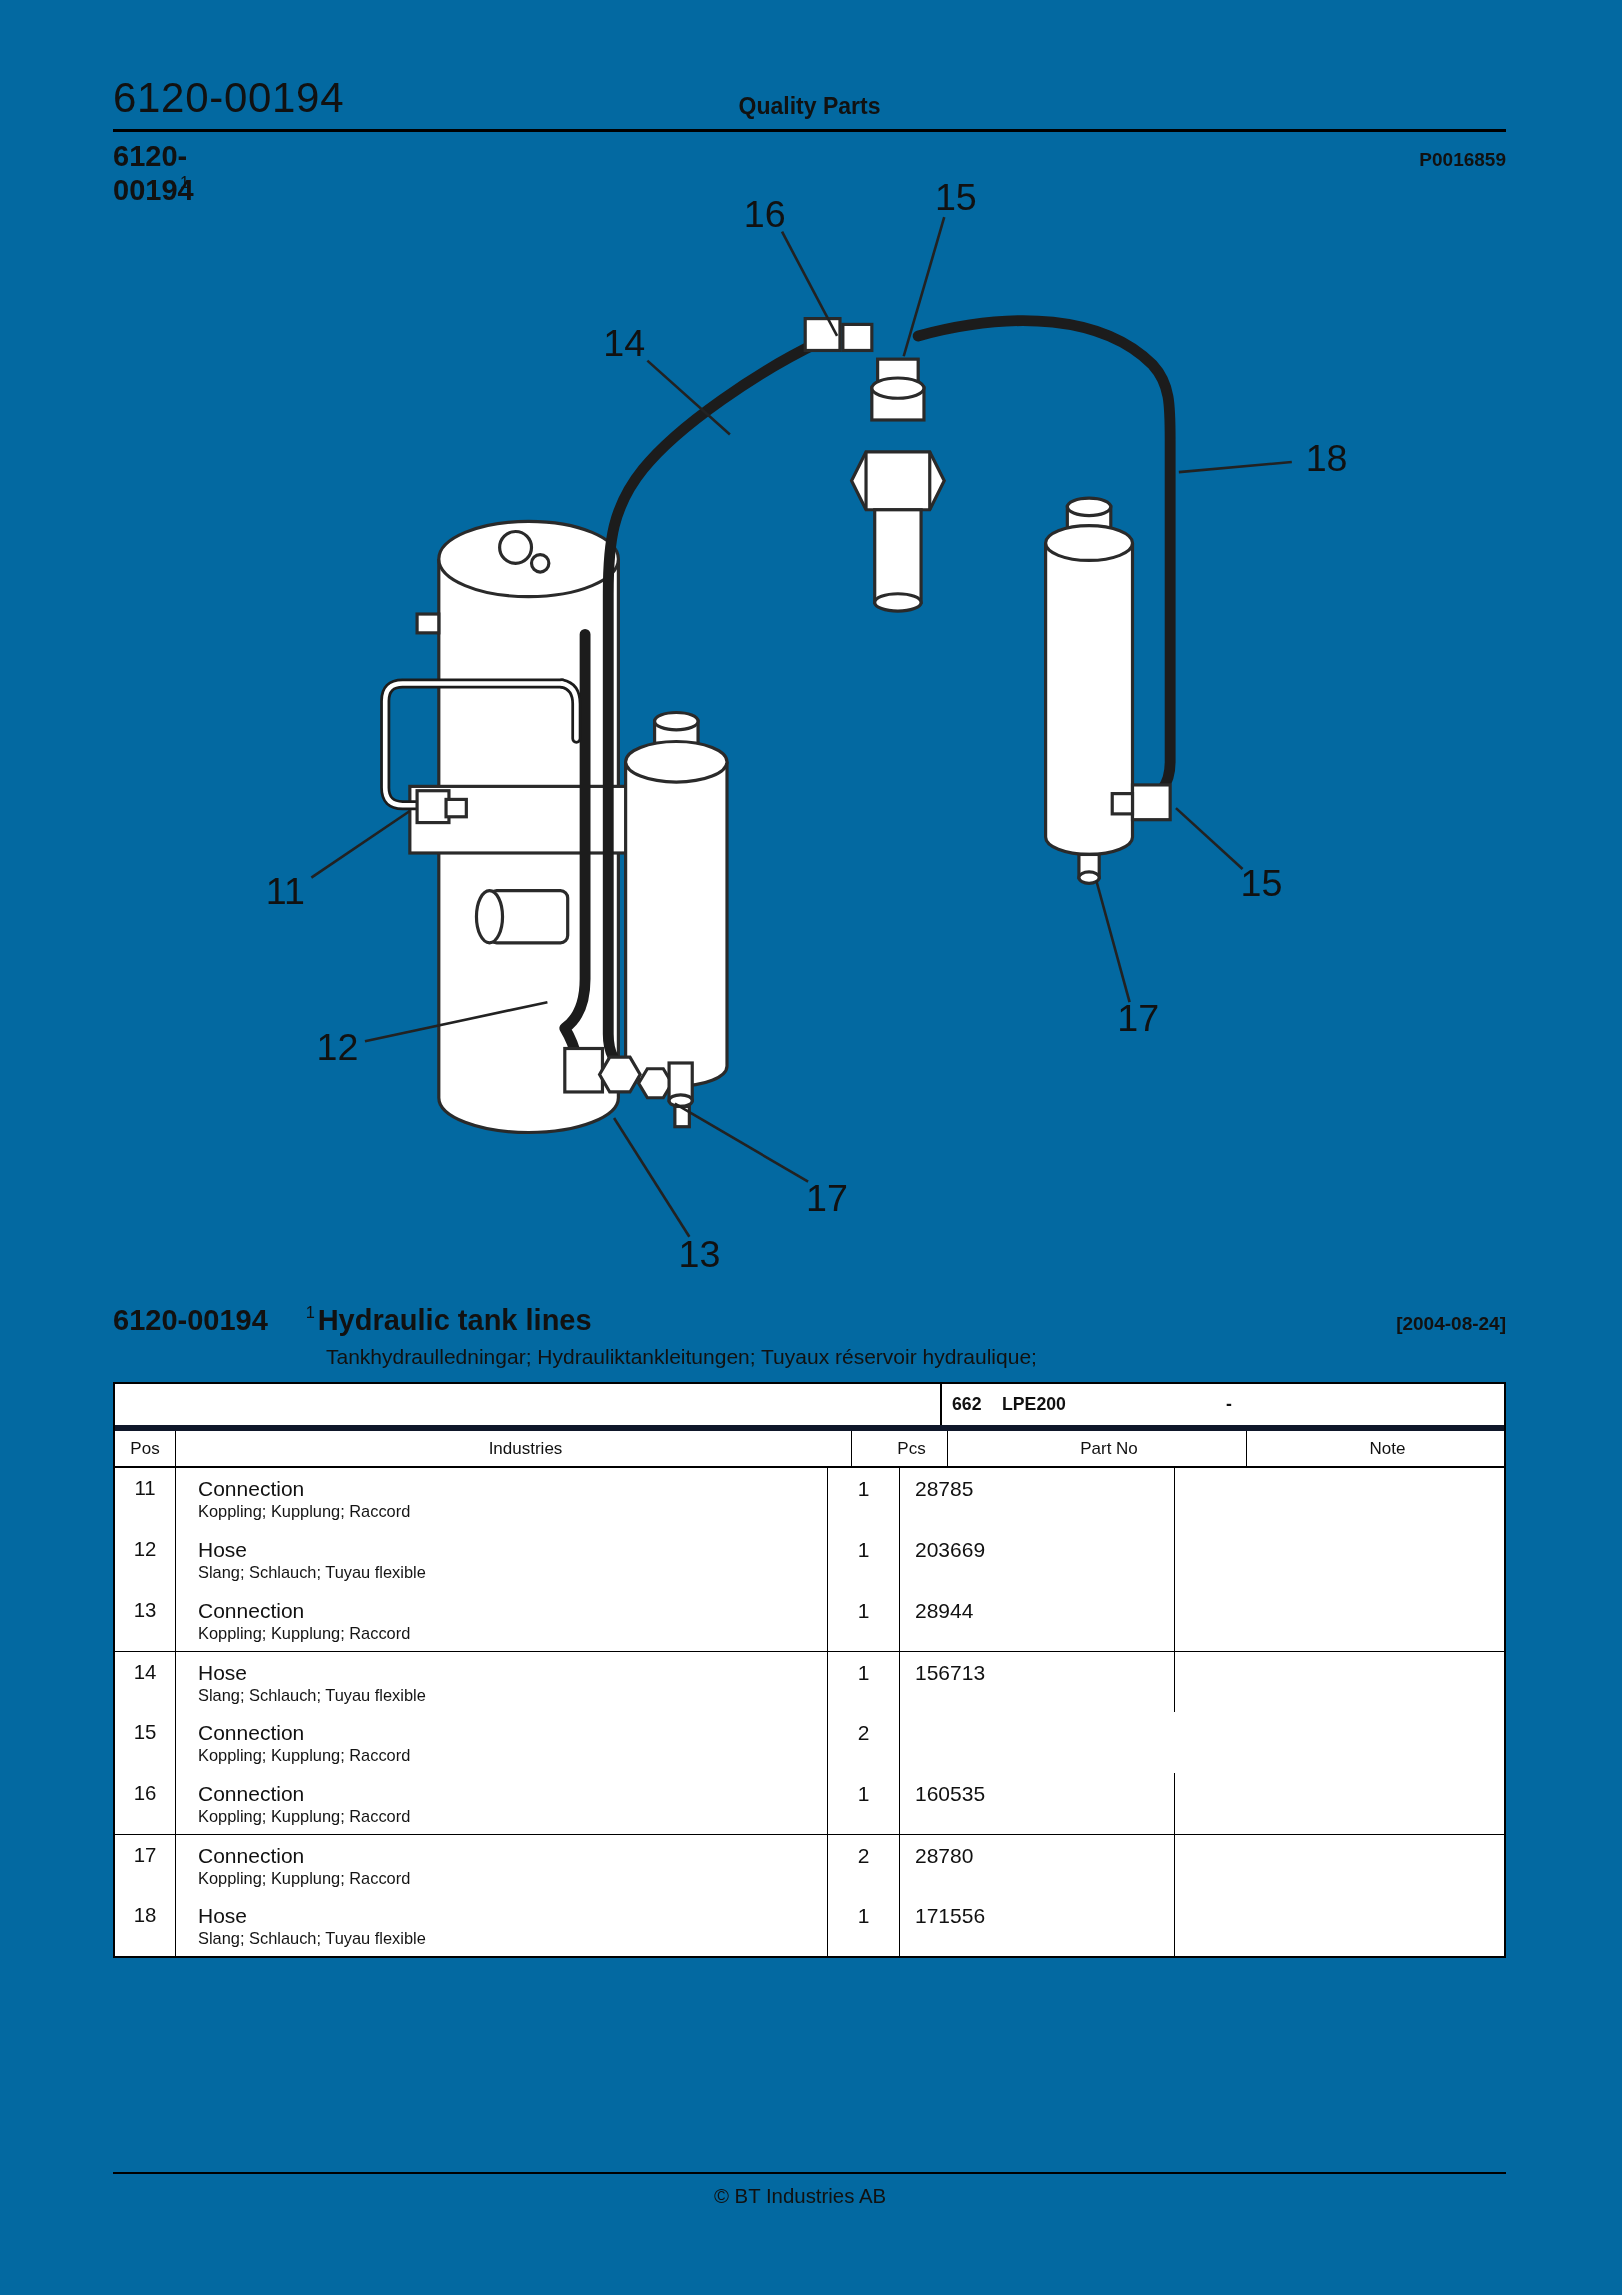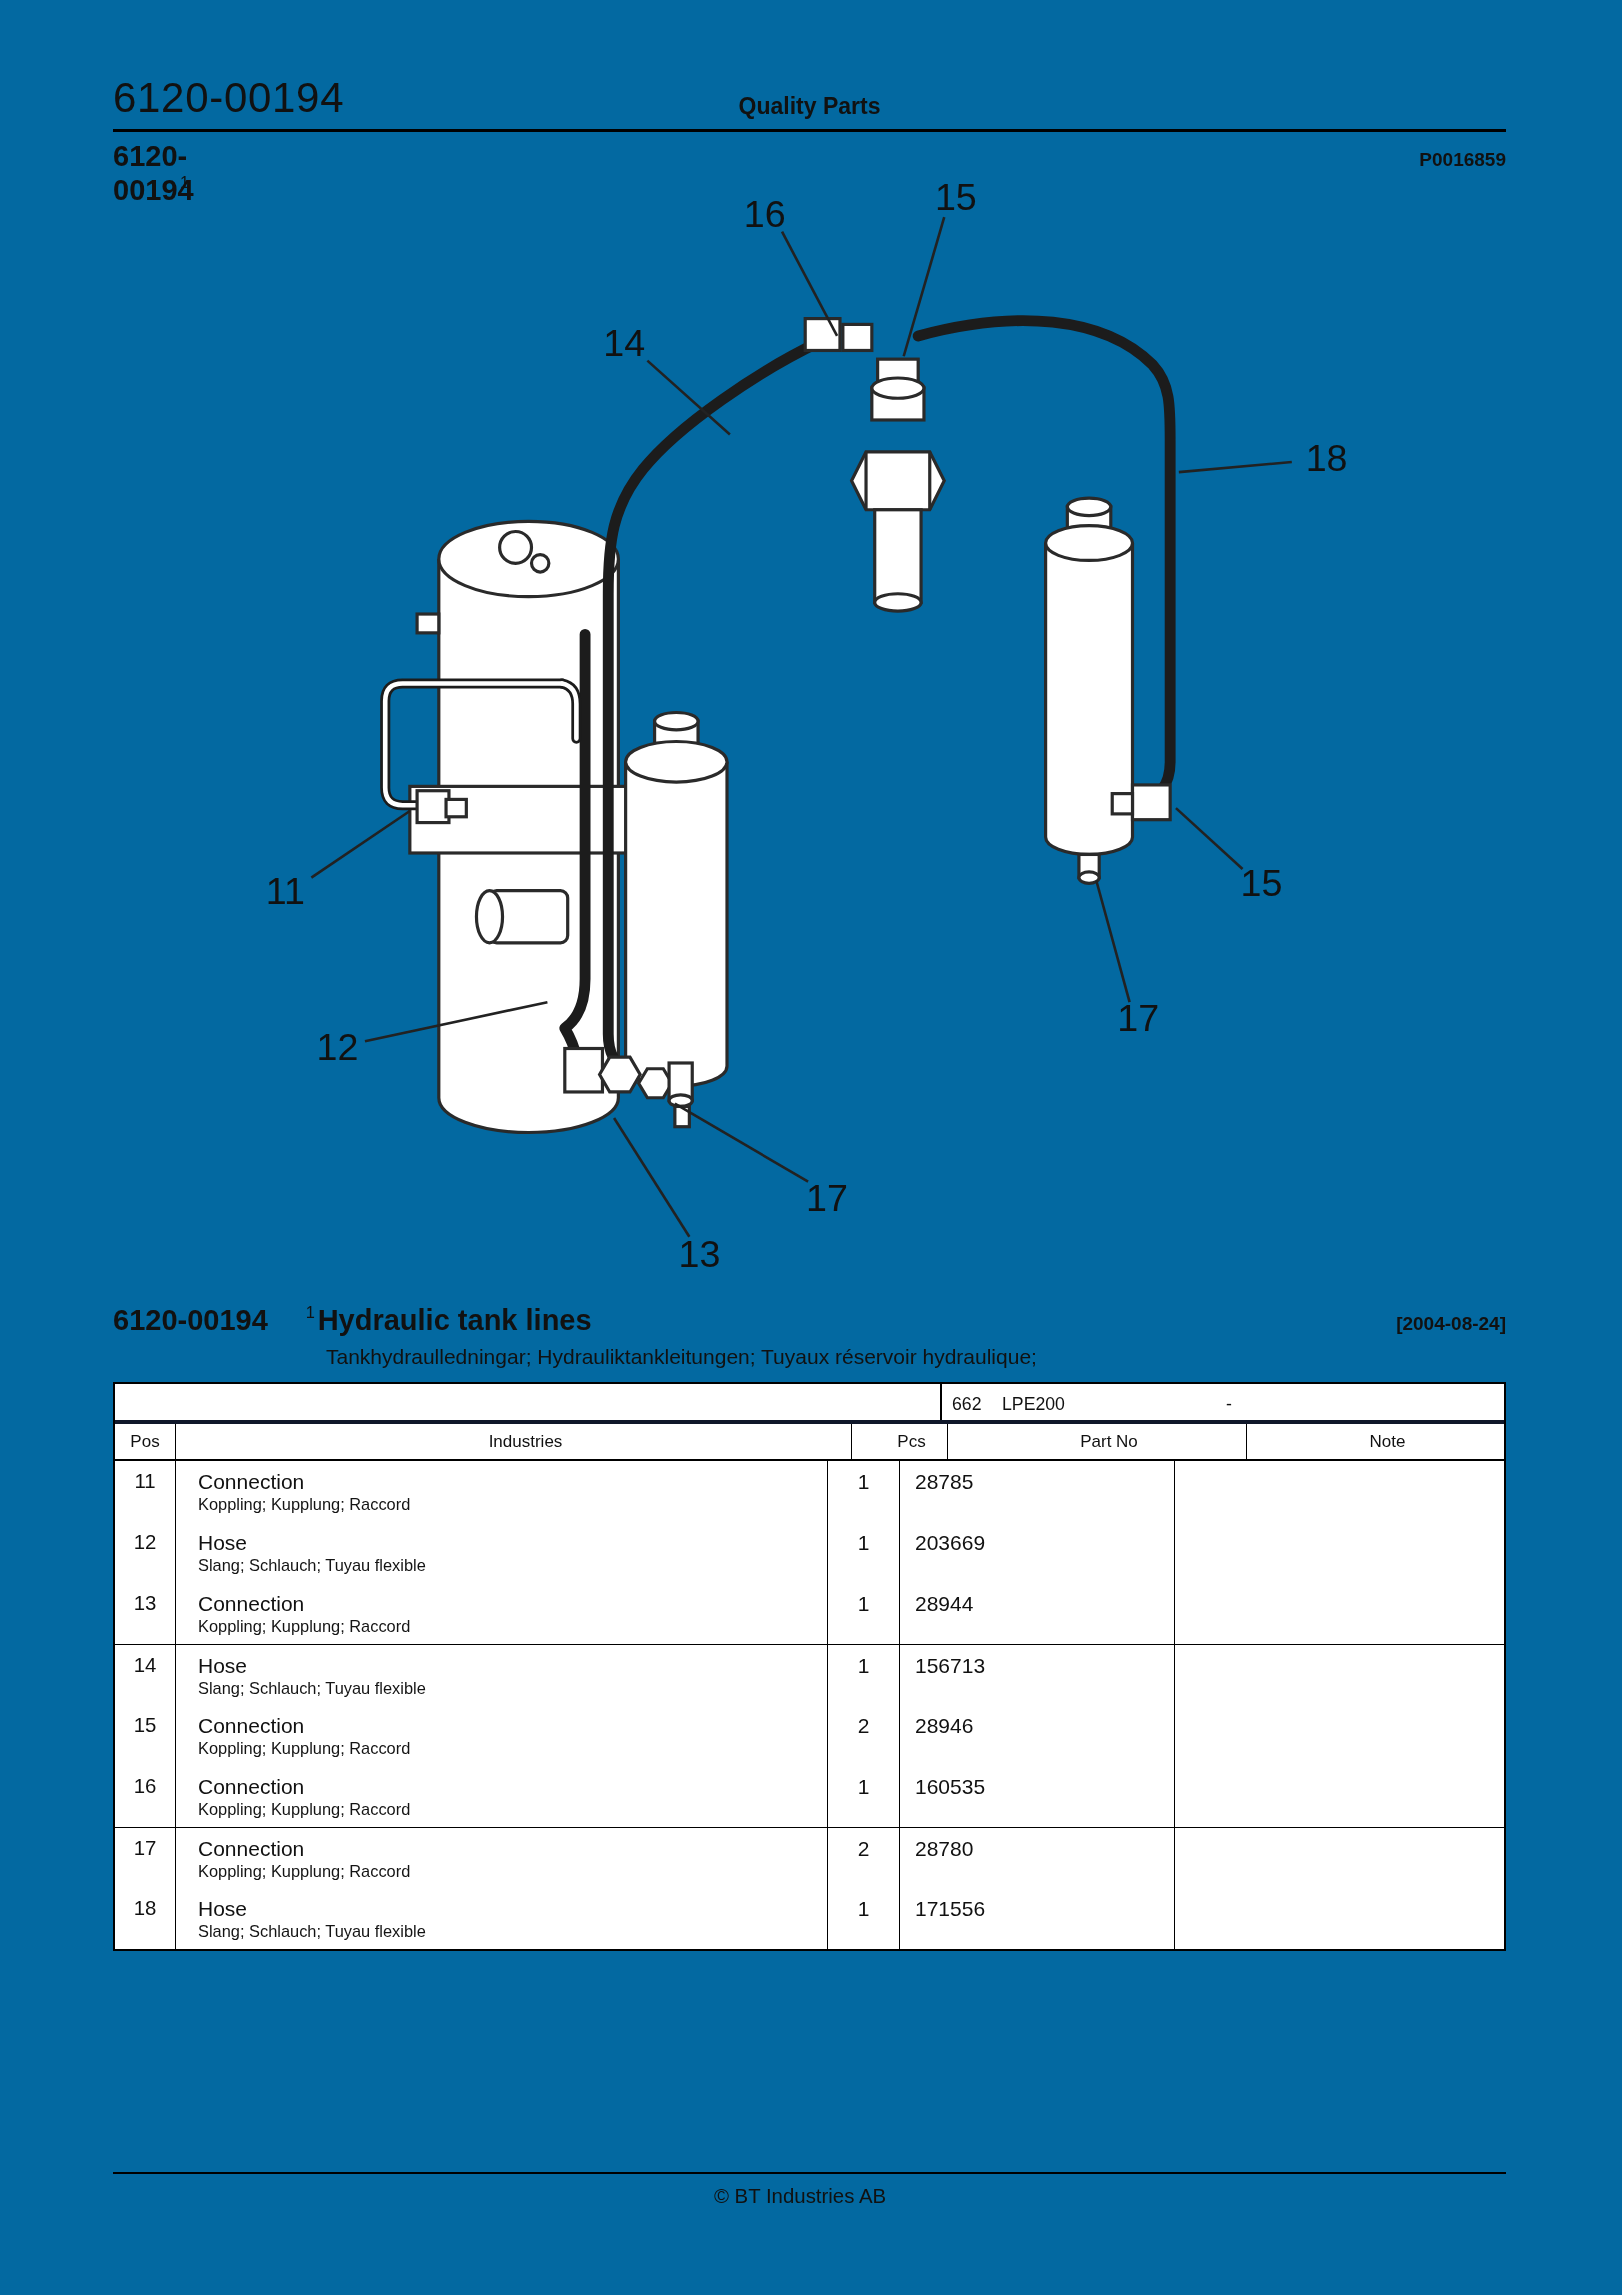--- a/index.html
+++ b/index.html
@@ -49,21 +49,21 @@
   .sec-date { margin-left: auto; font-size: 19px; font-weight: 700; }
   .sec-sub {
     position: absolute; top: 1345px; left: 326px;
     font-size: 21px; font-weight: 400;
   }
   
   .tbl {
     position: absolute; top: 1382px; left: 113px; width: 1393px;
     border: 2px solid #000; background: #fff;
   }
-  .tbl-band { position: relative; height: 40px; border-bottom: 4px solid #0f172a; font-size: 17.7px; }
+  .tbl-band { position: relative; height: 47px; border-bottom: 6px solid #0f172a; font-size: 17.7px; font-weight: bold; }
   .band-div { position: absolute; left: 825px; top: 0; bottom: 0; border-left: 2px solid #000; }
   .band-model  { position: absolute; left: 837px; top: 0; line-height: 40px; }
   .band-name   { position: absolute; left: 887px; top: 0; line-height: 40px; }
   .band-serial { position: absolute; left: 1111px; top: 0; line-height: 40px; }
   .tbl-head {
     display: grid; grid-template-columns: 61px 652px 72px 275px auto;
     height: 37px; border-bottom: 2px solid #000; font-size: 17px; gap: 24px;
   }
   .tbl-head > div {
     border-right: 1.7px solid #000;
@@ -272,21 +272,20 @@
       <div class="c-note"></div>
     </div>
 
     <div class="row">
       <div class="c-pos">15</div>
       <div class="c-desc">
         <span class="main">Connection</span>
         <span class="alt">Koppling; Kupplung; Raccord</span>
       </div>
       <div class="c-pcs">2</div>
-      <div class="c-part">28946</div>
       <div class="c-note"></div>
     </div>
 
     <div class="row">
       <div class="c-pos">16</div>
       <div class="c-desc">
         <span class="main">Connection</span>
         <span class="alt">Koppling; Kupplung; Raccord</span>
       </div>
       <div class="c-pcs">1</div>

